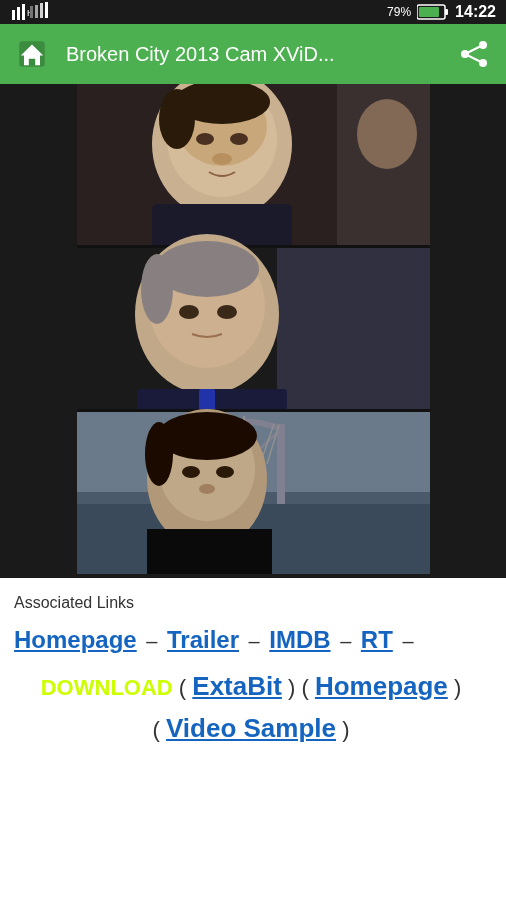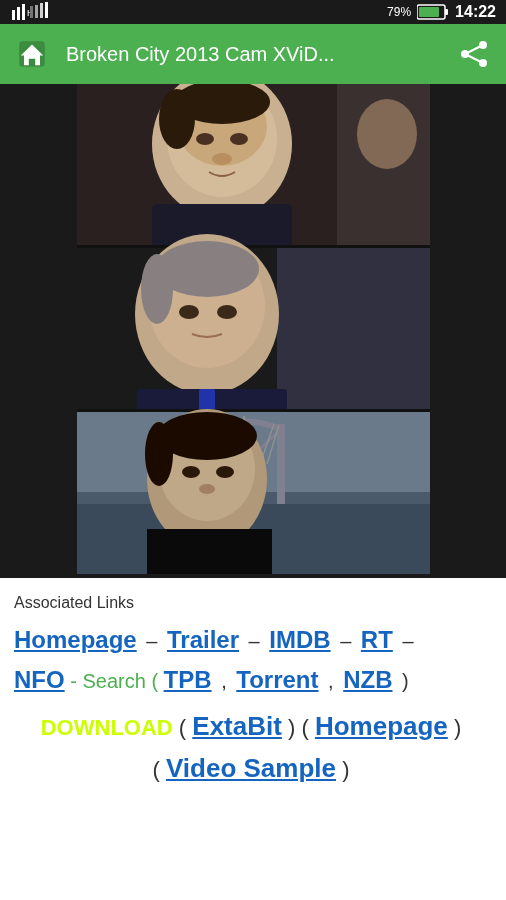--- a/index.html
+++ b/index.html
@@ -309,30 +309,20 @@
     <div class="links-row">
       <a class="link-text" href="#">Homepage</a>
       <span class="link-separator"> – </span>
       <a class="link-text" href="#">Trailer</a>
       <span class="link-separator"> – </span>
       <a class="link-text" href="#">IMDB</a>
       <span class="link-separator"> – </span>
       <a class="link-text" href="#">RT</a>
       <span class="link-separator"> – </span>
     </div>
-    <div class="links-row">
-      <a class="link-text" href="#">NFO</a>
-      <span class="search-label">- Search (</span>
-      <a class="link-text" href="#">TPB</a>
-      <span class="link-separator">, </span>
-      <a class="link-text" href="#">Torrent</a>
-      <span class="link-separator">, </span>
-      <a class="link-text" href="#">NZB</a>
-      <span class="link-separator">)</span>
-    </div>
   </div>
 
   <div class="download-section">
     <div class="download-links">
       <span class="download-keyword">DOWNLOAD</span>
       <span class="download-paren"> (</span>
       <a class="download-link" href="#">ExtaBit</a>
       <span class="download-paren">) (</span>
       <a class="download-link" href="#">Homepage</a>
       <span class="download-paren">)</span>

